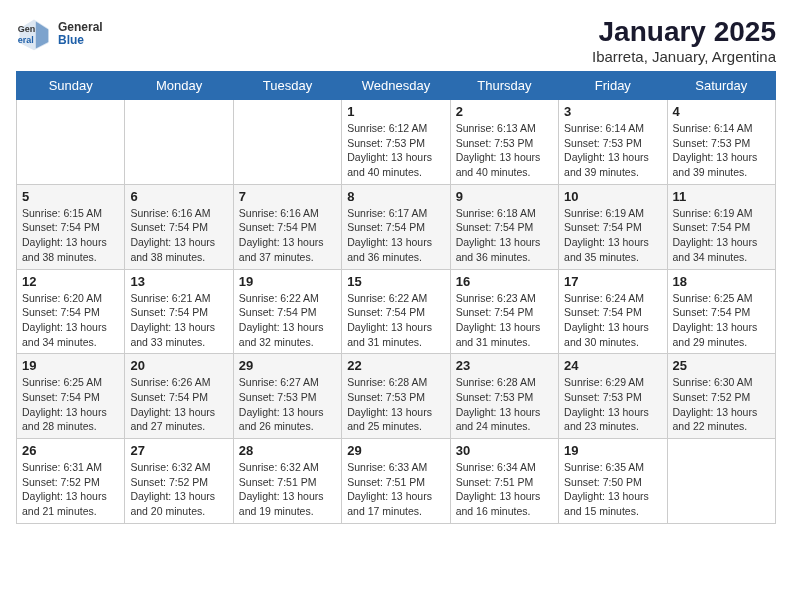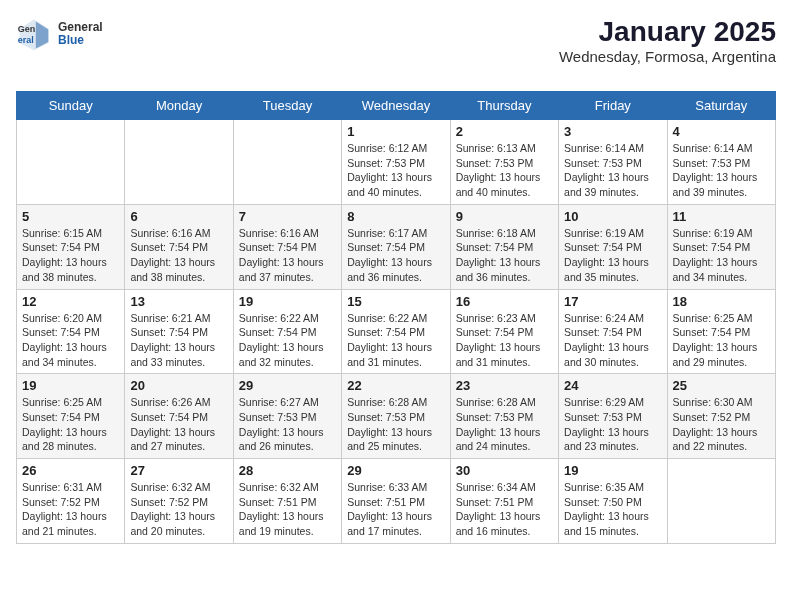--- a/index.html
+++ b/index.html
@@ -7,21 +7,21 @@
       font-family: Arial, sans-serif;
       background: #fff;
       width: 792px;
       min-height: 612px;
       padding: 16px;
     }
     .header-area {
       display: flex;
       justify-content: space-between;
       align-items: flex-start;
-      margin-bottom: 26px;
+      margin-bottom: 6px;
     }
     .logo {
       display: flex;
       align-items: center;
       gap: 6px;
     }
     .logo-text {
       font-size: 12px;
       font-weight: bold;
       line-height: 1.1;
@@ -96,21 +96,21 @@
       <text x="2" y="18" font-size="10" fill="#333" font-weight="bold">Gen</text>
       <text x="2" y="30" font-size="10" fill="#1e5fa8" font-weight="bold">eral</text>
     </svg>
     <div class="logo-text">
       <span class="logo-general">General</span><br>
       <span class="logo-blue">Blue</span>
     </div>
   </div>
   <div class="title-area">
     <div class="calendar-title">January 2025</div>
-    <div class="calendar-subtitle">Wednesday, Formosa, Argentina</div>
+    <div class="calendar-subtitle">Ibarreta, January, Argentina</div>
   </div>
 </div>
 
 <table>
   <thead>
     <tr>
     <th>Sunday</th>
         <th>Monday</th>
         <th>Tuesday</th>
         <th>Wednesday</th>

